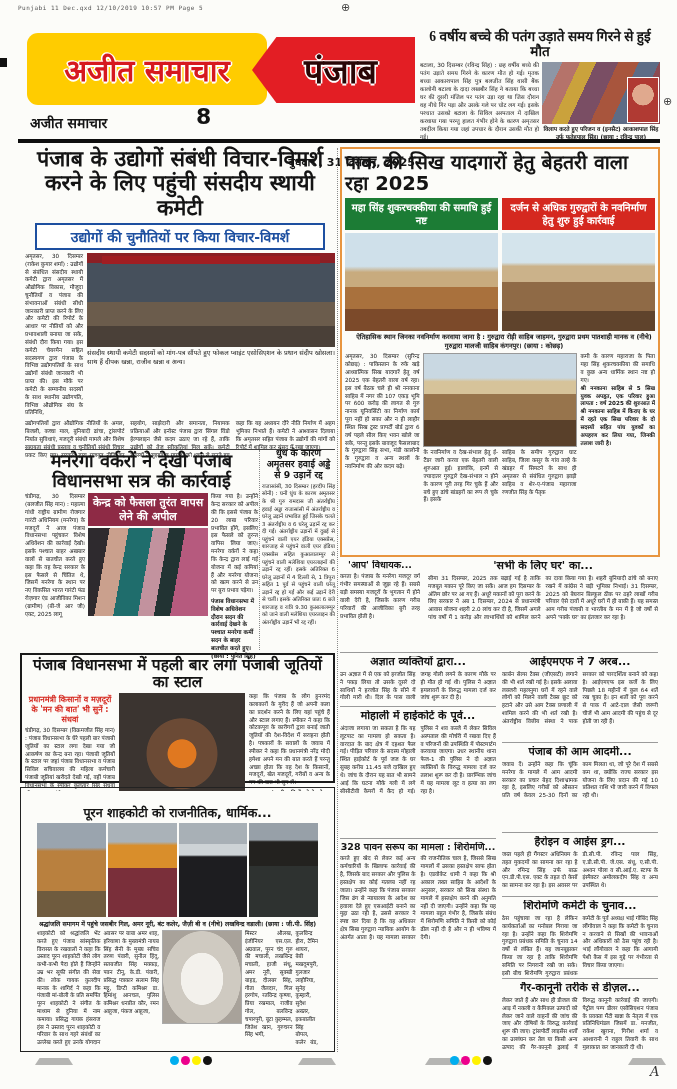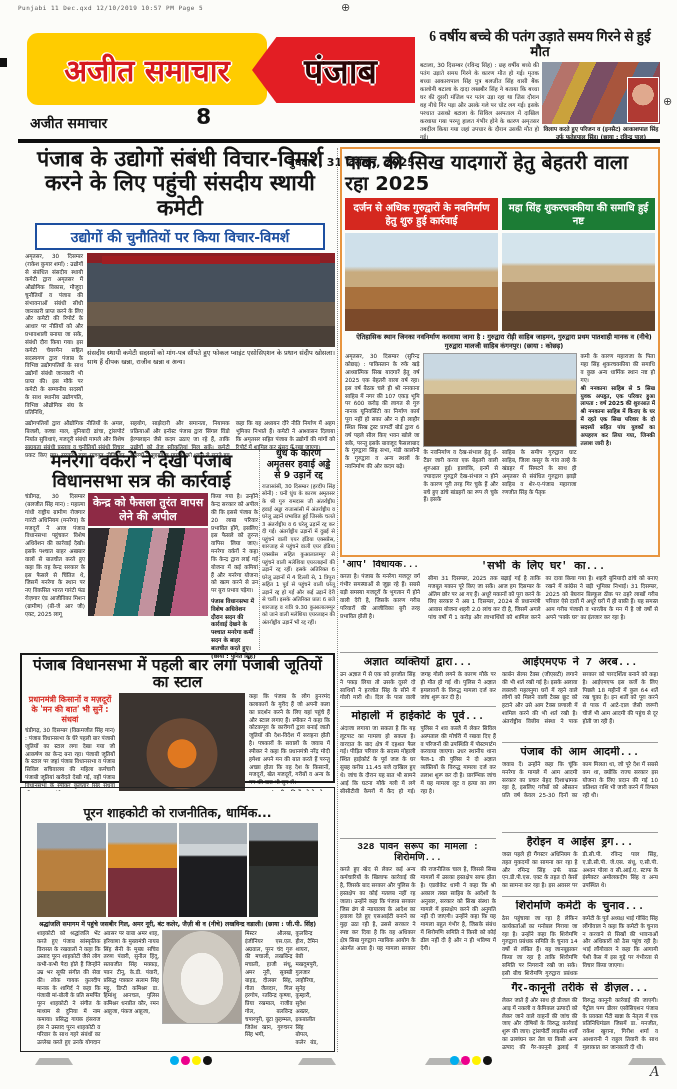--- a/index.html
+++ b/index.html
@@ -83,21 +83,21 @@
   .pak-cap{font-size:6.5px;font-weight:bold;text-align:center;line-height:1.35;margin-top:2px;margin-left:8px;}
   .pak-body{display:flex;gap:4px;margin-top:3px;position:relative;height:178px;overflow:hidden;}
   .pak-col{flex:1;font-size:5.6px;line-height:1.4;}
   .pad-top{padding-top:96px;}
   .pak-inline{position:absolute;left:78px;top:0;width:152px;height:92px;border:1px solid #999;
     background:linear-gradient(180deg,#c9d8e2 0 26%,#d6c39a 30% 44%,#97744c 44% 72%,#59402a 72% 100%);}
   .pak-note{font-weight:bold;}
   
   .briefs{left:340px;top:560px;width:320px;height:492px;}
   .brf{position:absolute;overflow:hidden;}
-  .brf-h{font-size:11px;font-weight:800;text-align:center;line-height:1.15;font-family:Liberation Mono, monospace;}
+  .brf-h{font-size:11px;font-weight:800;text-align:center;line-height:1.15;}
   .brf-h.small{font-size:9.5px;}
   .brf-t{font-size:5.6px;line-height:1.42;margin-top:2px;}
   .cols2{column-count:2;column-gap:5px;}
   .hline{position:absolute;height:1px;background:#9a9a9a;}
   
   .ju{left:20px;top:653px;width:315px;height:130px;border:2px solid #1a1a1a;box-sizing:border-box;padding:2px 3px;}
   .ju-h{font-size:15.5px;font-weight:800;text-align:center;line-height:1.1;}
   .ju-row{display:flex;gap:4px;margin-top:2px;height:98px;overflow:hidden;}
   .ju-left{width:90px;font-size:5.6px;line-height:1.4;}
   .ju-note{color:#d5281f;font-weight:bold;font-size:8px;text-align:center;line-height:1.25;margin:2px 0;}
@@ -188,22 +188,22 @@
   </div>
 
   <div class="abs fog">
     <div class="fog-h">धुंध के कारण अमृतसर हवाई अड्डे से 9 उड़ानें रद्द</div>
     <div class="fog-b jt">राजासांसी, 30 दिसम्बर (हरदीप सिंह सोनी) : घनी धुंध के कारण अमृतसर के श्री गुरु रामदास जी अंतर्राष्ट्रीय हवाई अड्डा राजासांसी में अंतर्राष्ट्रीय व घरेलू उड़ानें प्रभावित हुईं जिसके चलते 3 अंतर्राष्ट्रीय व 6 घरेलू उड़ानें रद्द कर दी गईं। अंतर्राष्ट्रीय उड़ानों में दुबई से पहुंचने वाली एयर इंडिया एक्सप्रैस, शारजाह से पहुंचने वाली एयर इंडिया एक्सप्रैस सहित कुआलालम्पुर से पहुंचने वाली मलेशिया एयरलाइनों की उड़ानें रद्द रहीं। इसके अतिरिक्त 6 घरेलू उड़ानों में 4 दिल्ली से, 1 त्रिपुरा सहित 1 पूर्व से पहुंचने वाली घरेलू उड़ानें रद्द हो गईं और कई उड़ानें देरी से चलीं। इसके अतिरिक्त प्रातः 6 बजे शारजाह व रात्रि 9.30 कुआलालम्पुर को जाने वाली मलेशिया एयरलाइन की अंतर्राष्ट्रीय उड़ानें भी रद्द रहीं।</div>
   </div>
 
   <div class="abs pak">
     <div class="pak-h">पाक की सिख यादगारों हेतु बेहतरी वाला रहा 2025</div>
     <div class="pak-subs">
+      <div class="pak-sub sub-green">महा सिंह शुकरचक्कीया की समाधि हुई नष्ट</div>
       <div class="pak-sub sub-red">दर्जन से अधिक गुरुद्वारों के नवनिर्माण हेतु शुरु हुई कार्रवाई</div>
-      <div class="pak-sub sub-green">महा सिंह शुकरचक्कीया की समाधि हुई नष्ट</div>
     </div>
     <div class="pak-photos">
       <div class="pak-photo ruin1"></div>
       <div class="pak-photo ruin2"></div>
     </div>
     <div class="pak-cap">ऐतिहासिक स्थान जिनका नवनिर्माण करवाया जाना है : गुरुद्वारा रोड़ी साहिब जाहमन, गुरुद्वारा प्रथम पातशाही मानक व (नीचे) गुरुद्वारा मालजी साहिब कंगनपुर। (छाया : कोछड़)</div>
     <div class="pak-body">
       <div class="pak-inline"></div>
       <div class="pak-col jt">अमृतसर, 30 दिसम्बर (सुरिन्द्र कोछड़) : पाकिस्तान के रुके खड़े आध्यात्मिक सिख यादगारें हेतु वर्ष 2025 एक बेहतरी वाला वर्ष रहा। इस वर्ष बैठक चले ही श्री ननकाना साहिब में नगर की 107 एकड़ भूमि पर 600 करोड़ की लागत से गुरु नानक यूनिवर्सिटी का निर्माण कार्य पूरा नहीं हो सका और न ही लाहौर स्थित सिख ट्रस्ट प्रापर्टी बोर्ड द्वारा 6 वर्ष पहले सील किए भवन खोले जा सके, परन्तु इसके बावजूद फैसलाबाद के गुरुद्वारा सिंह सभा, मंडी कालोनी के गुरुद्वारा व अन्य स्थलों के नवनिर्माण की ओर कदम बढ़े।</div>
       <div class="pak-col jt pad-top">के नवनिर्माण व देख-संभाल हेतु ई-टैंडर जारी करवा एक बेहतरी वाली शुरुआत हुई। हालांकि, इनमें से ज्यादातर गुरुद्वारे देख-संभाल न होने के कारण पूरी तरह गिर चुके हैं और बचे हुए ढांचे खंडहरों का रूप ले चुके हैं। इसके</div>

